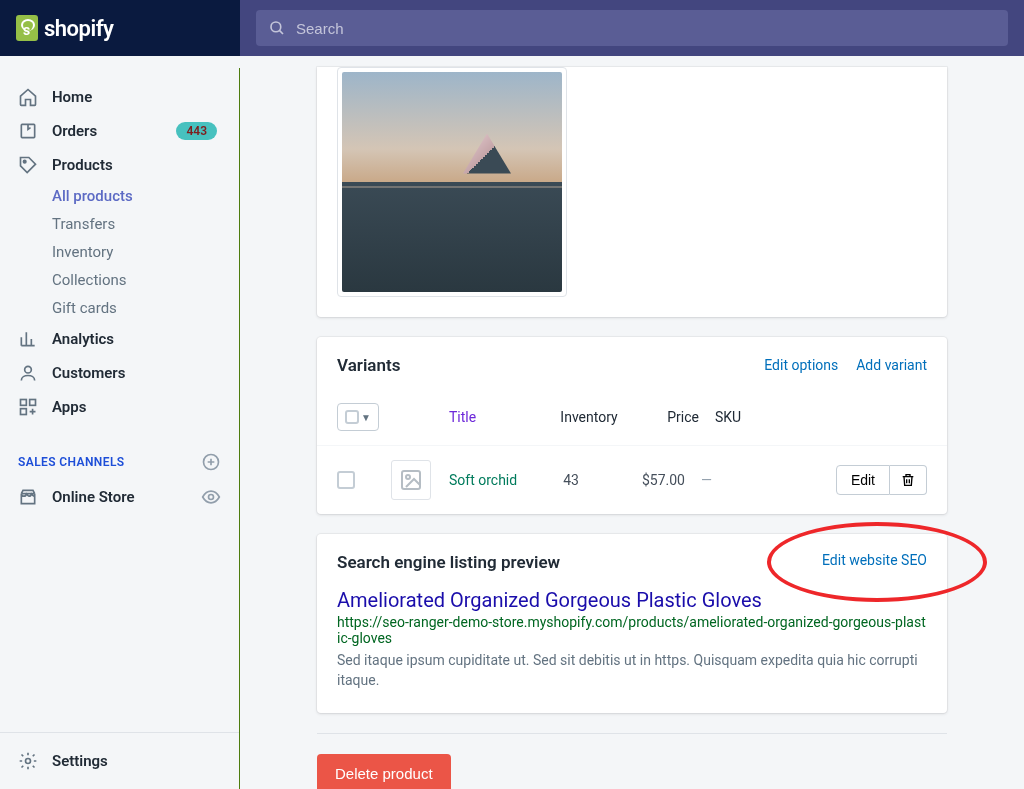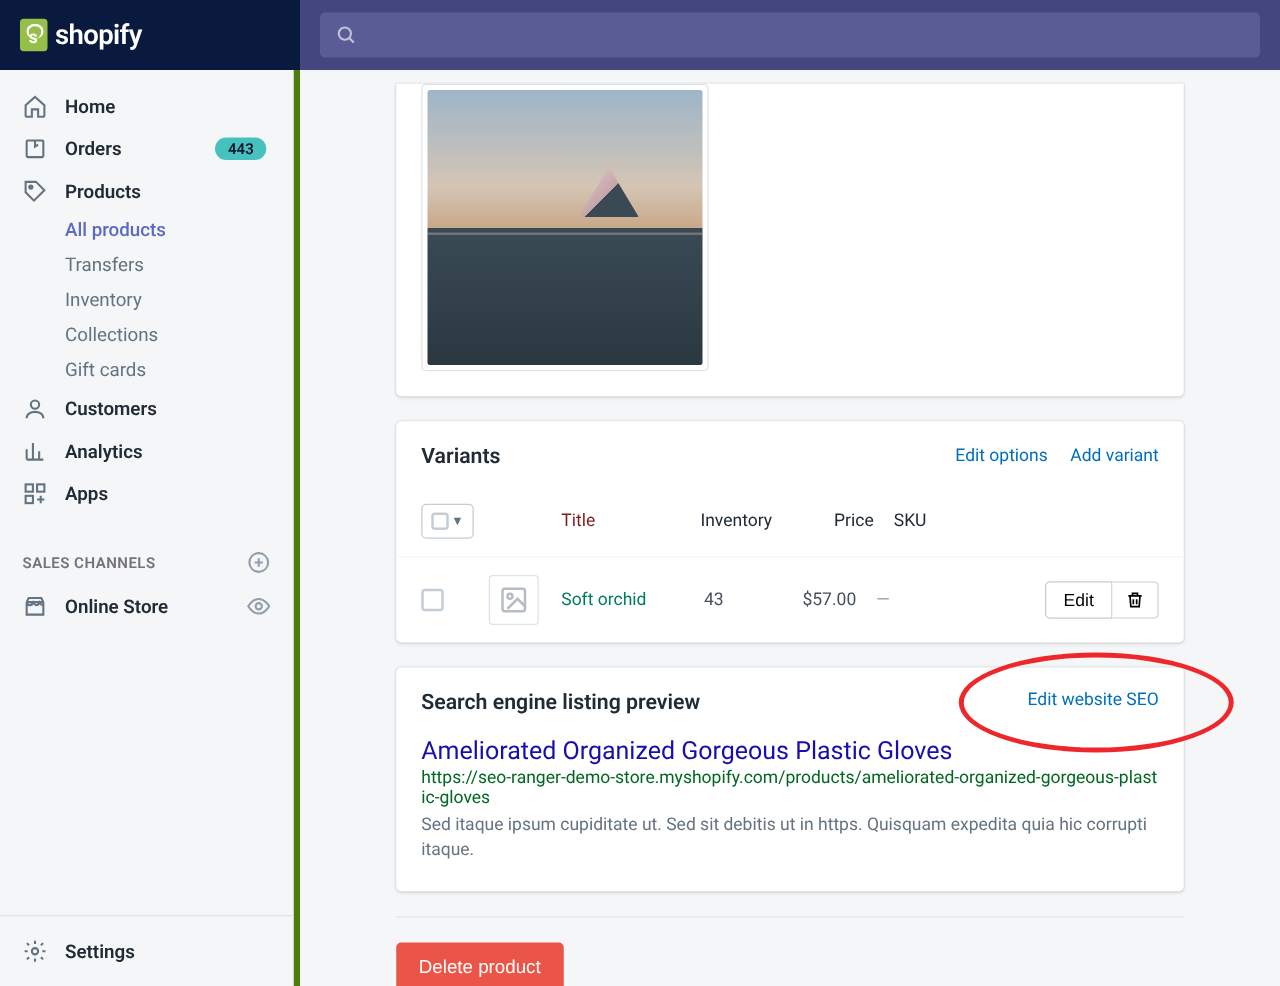--- a/index.html
+++ b/index.html
@@ -14,34 +14,34 @@
   .logo-bag::after { content: "s"; position: absolute; color: #fff; font-weight: bold; font-size: 14px; top: 7px; left: 7px; }
   .logo-text { color: #fff; font-weight: 600; font-size: 22px; letter-spacing: -0.5px; }
   .topbar-right { flex: 1; background: #43467f; display: flex; align-items: center; padding: 0 16px; }
   .search-wrap { flex: 1; background: #5a5d95; height: 36px; border-radius: 4px; display: flex; align-items: center; padding: 0 12px; gap: 10px; }
   .search-icon { color: #c4c5da; }
   .search-wrap input { flex: 1; border: none; background: transparent; color: #fff; font-size: 15px; outline: none; }
   .search-wrap input::placeholder { color: #c4c5da; }
 
   
   .main { display: flex; height: calc(789px - 56px); }
-  .sidebar { width: 240px; background: #f4f6f8; border-right: 5px solid #4d7c0f; display: flex; flex-direction: column; }
+  .sidebar { width: 240px; background: #f4f6f8; border-right: 1px solid #4d7c0f; display: flex; flex-direction: column; margin-top: 12px; }
   .nav { padding: 12px 0; }
   .nav-item { display: flex; align-items: center; gap: 14px; padding: 7px 18px; color: #454f5b; font-size: 15px; cursor: pointer; }
   .nav-item .icon { width: 20px; height: 20px; color: #919eab; }
   .nav-item.active { color: #5c6ac4; }
   .nav-item.active .icon { color: #5c6ac4; }
   .nav-item.bold { font-weight: 600; color: #212b36; }
   .nav-item.bold .icon { color: #637381; }
   .nav-sub { padding-left: 52px; }
   .nav-sub .nav-item { padding: 5px 18px 5px 0; color: #637381; font-weight: 400; }
   .nav-sub .nav-item.selected { color: #5c6ac4; font-weight: 500; }
-  .badge { background: #47c1bf; color: #0f172a; font-size: 12px; font-weight: 600; padding: 2px 10px; border-radius: 12px; margin-left: auto; margin-right: 4px; }
+  .badge { background: #47c1bf; color: #7f1d1d; font-size: 12px; font-weight: 600; padding: 2px 10px; border-radius: 12px; margin-left: auto; margin-right: 4px; }
   .section-header { display: flex; align-items: center; padding: 16px 18px 8px; }
-  .section-title { color: #737373; font-size: 12px; font-weight: 600; letter-spacing: 0.4px; flex: 1; }
+  .section-title { color: #1d4ed8; font-size: 12px; font-weight: 600; letter-spacing: 0.4px; flex: 1; }
   .section-header .icon { color: #919eab; width: 20px; height: 20px; }
   .channel-item { display: flex; align-items: center; gap: 14px; padding: 7px 18px; font-size: 15px; font-weight: 600; color: #212b36; }
   .channel-item .icon { width: 20px; height: 20px; color: #637381; }
   .channel-item .eye { margin-left: auto; color: #919eab; width: 20px; height: 20px; }
   .sidebar-bottom { margin-top: auto; border-top: 1px solid #dfe3e8; }
   .settings-item { display: flex; align-items: center; gap: 14px; padding: 18px; font-size: 15px; font-weight: 600; color: #212b36; }
   .settings-item .icon { width: 20px; height: 20px; color: #637381; }
 
   
   .content { flex: 1; overflow-y: auto; padding: 11px 20px 20px 20px; }
@@ -55,21 +55,21 @@
   .mountain::after { content: ""; position: absolute; left: 0; right: 0; top: 52%; height: 2px; background: rgba(200,180,160,0.4); }
 
   .variants-card { width: 630px; margin: 0 auto 20px; }
   .panel-head { display: flex; align-items: center; padding: 18px 20px; }
   .panel-title { font-size: 17px; font-weight: 600; flex: 1; }
   .link-btn { color: #006fbb; font-size: 14px; font-weight: 400; margin-left: 18px; cursor: pointer; }
   .var-header { display: flex; align-items: center; padding: 10px 20px 14px; border-bottom: 1px solid #f4f6f8; }
   .select-all { width: 42px; height: 28px; border: 1px solid #c4cdd5; border-radius: 4px; display: flex; align-items: center; justify-content: center; gap: 2px; margin-right: 70px; }
   .select-all .box { width: 14px; height: 14px; border: 2px solid #c4cdd5; border-radius: 3px; }
   .select-all .caret { font-size: 10px; color: #637381; }
-  .col-title { width: 90px; font-size: 14px; color: #7f1d1d; font-weight: 400; }
+  .col-title { width: 90px; font-size: 14px; color: #6d28d9; font-weight: 400; }
   .col-inv   { width: 100px; font-size: 14px; text-align: center; }
   .col-price { width: 60px; font-size: 14px; text-align: right; }
   .col-sku   { width: 60px; font-size: 14px; padding-left: 16px; }
   .var-row { display: flex; align-items: center; padding: 14px 20px; }
   .chk { width: 18px; height: 18px; border: 2px solid #c4cdd5; border-radius: 3px; margin-right: 36px; }
   .var-img { width: 40px; height: 40px; border: 1px solid #dfe3e8; border-radius: 3px; display: flex; align-items: center; justify-content: center; margin-right: 18px; }
   .var-img svg { color: #b5bdc4; }
   .var-title { width: 72px; color: #007b5c; font-size: 14px; white-space: nowrap; overflow: hidden; }
   .var-inv { width: 100px; text-align: center; font-size: 14px; color: #454f5b; }
   .var-price { width: 64px; text-align: right; font-size: 14px; color: #454f5b; }
@@ -104,20 +104,21 @@
     </div>
   </div>
   <div class="topbar-right">
     <div class="search-wrap">
       <span class="search-icon">
         <svg width="18" height="18" viewBox="0 0 24 24" fill="none" stroke="currentColor" stroke-width="2.2">
             <circle cx="10.5" cy="10.5" r="6.5"></circle>
             <line x1="20" y1="20" x2="15.2" y2="15.2"></line>
           </svg>
       </span>
+      <input placeholder="Search" style="">
     </div>
   </div>
 </div>
 
 <div class="main">
   <aside class="sidebar">
     <div class="nav">
       <div class="nav-item bold">
         <span class="icon">
           <svg width="20" height="20" viewBox="0 0 24 24" fill="none" stroke="currentColor" stroke-width="2">
@@ -158,33 +159,33 @@
         <div class="nav-item">
             <span>Collections</span>
           </div>
         <div class="nav-item">
             <span>Gift cards</span>
           </div>
       </div>
       <div class="nav-item bold">
         <span class="icon">
           <svg width="20" height="20" viewBox="0 0 24 24" fill="none" stroke="currentColor" stroke-width="2">
+              <path d="M4 20V10M10 20V4M16 20v-8M4 20h16"></path>
+            </svg>
+        </span>
+        <span>Analytics</span>
+      </div>
+      <div class="nav-item bold">
+        <span class="icon">
+          <svg width="20" height="20" viewBox="0 0 24 24" fill="none" stroke="currentColor" stroke-width="2">
               <circle cx="12" cy="8" r="4"></circle>
               <path d="M4 21c0-4 4-6 8-6s8 2 8 6"></path>
             </svg>
         </span>
         <span>Customers</span>
-      </div>
-      <div class="nav-item bold">
-        <span class="icon">
-          <svg width="20" height="20" viewBox="0 0 24 24" fill="none" stroke="currentColor" stroke-width="2">
-              <path d="M4 20V10M10 20V4M16 20v-8M4 20h16"></path>
-            </svg>
-        </span>
-        <span>Analytics</span>
       </div>
       <div class="nav-item bold">
         <span class="icon">
           <svg width="20" height="20" viewBox="0 0 24 24" fill="none" stroke="currentColor" stroke-width="2">
               <rect x="3" y="3" width="7" height="7"></rect>
               <rect x="14" y="3" width="7" height="7"></rect>
               <rect x="3" y="14" width="7" height="7"></rect>
               <path d="M17.5 14v7M14 17.5h7"></path>
             </svg>
         </span>

